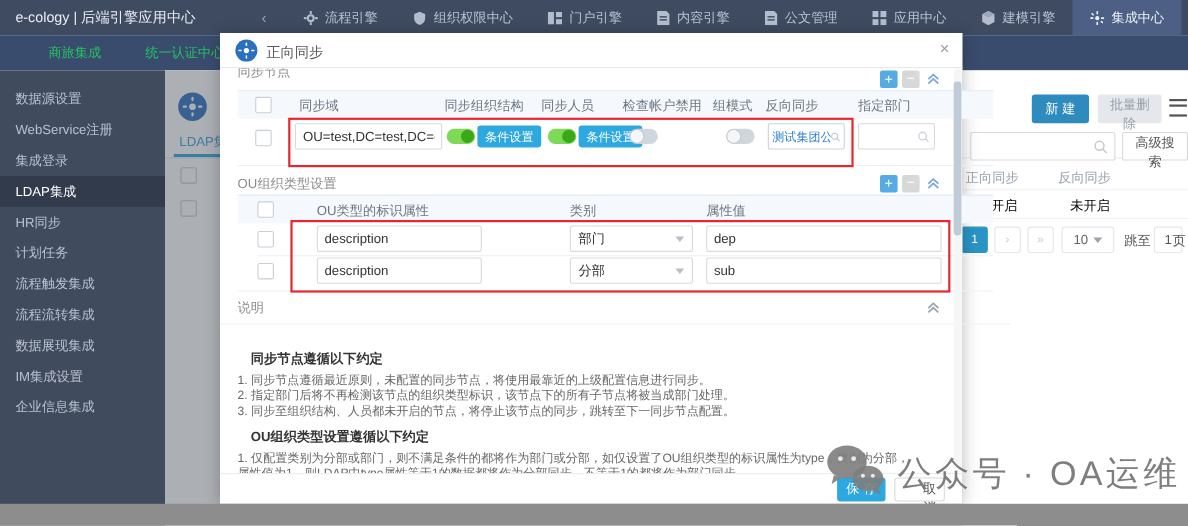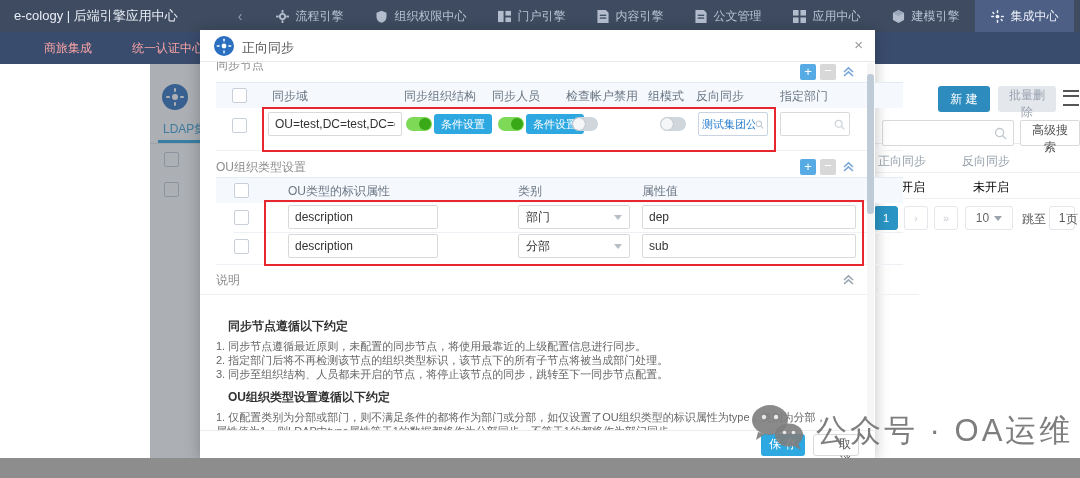--- a/index.html
+++ b/index.html
@@ -8,21 +8,21 @@
   
   .topbar{position:absolute;left:0;top:0;width:1080px;height:32px;background:#3e4b60;color:#c3cddd;
           display:flex;align-items:center;}
   .brand{font-size:13px;color:#e9eef6;margin-left:14px;white-space:nowrap;}
   .nav-scroll{color:#93a1b6;font-size:14px;margin:0 18px 0 60px;}
   .navitem{display:flex;align-items:center;gap:6px;height:32px;padding:0 16px;white-space:nowrap;color:#b8c2d3;}
   .navitem.active{background:#4e5f85;color:#eef3fa;}
   .navitem svg{flex:0 0 auto;}
   
   .tabbar{position:absolute;left:0;top:32px;width:1080px;height:32px;background:#3a4c6e;display:flex;align-items:stretch;padding-left:24px;box-sizing:border-box;}
-  .tab{display:flex;align-items:center;padding:0 20px;color:#fca5a5;white-space:nowrap;}
+  .tab{display:flex;align-items:center;padding:0 20px;color:#22c55e;white-space:nowrap;}
   .tab.active{background:#47587c;color:#e8eef8;}
   
   .sidebar{position:absolute;left:0;top:64px;width:150px;height:414px;background:#414b5e;}
   .sideitem{height:28px;line-height:28px;padding-left:14px;color:#b9c2d0;font-size:12px;white-space:nowrap;}
   .sidebar .pad{height:12px;}
   .sideitem.active{background:#323b4b;color:#ffffff;}
   
   .page{position:absolute;left:150px;top:64px;width:930px;height:414px;background:#fff;}
   .pageicon{position:absolute;left:12px;top:20px;width:26px;height:26px;border-radius:50%;background:#2c6fbd;}
   .pagetab{position:absolute;left:13px;top:57px;color:#3aa0d8;font-size:12px;white-space:nowrap;}
@@ -180,20 +180,34 @@
     </div>
 
   </div>
 
   <div class="tabbar">
     <div class="tab">商旅集成</div>
     <div class="tab">统一认证中心</div>
     <div class="tab active">功能集成</div>
   </div>
 
+  <div class="sidebar">
+    <div class="pad"></div>
+    <div class="sideitem">数据源设置</div>
+    <div class="sideitem">WebService注册</div>
+    <div class="sideitem">集成登录</div>
+    <div class="sideitem active">LDAP集成</div>
+    <div class="sideitem">HR同步</div>
+    <div class="sideitem">计划任务</div>
+    <div class="sideitem">流程触发集成</div>
+    <div class="sideitem">流程流转集成</div>
+    <div class="sideitem">数据展现集成</div>
+    <div class="sideitem">IM集成设置</div>
+    <div class="sideitem">企业信息集成</div>
+  </div>
 
   <div class="page">
     <div class="pageicon">
       <svg width="26" height="26" viewBox="0 0 26 26">
           <g fill="#fff">
             <circle cx="13" cy="13" r="3"></circle>
             <rect x="12" y="4" width="2" height="4" rx="1"></rect>
             <rect x="12" y="18" width="2" height="4" rx="1"></rect>
             <rect x="4" y="12" width="4" height="2" rx="1"></rect>
             <rect x="18" y="12" width="4" height="2" rx="1"></rect>

